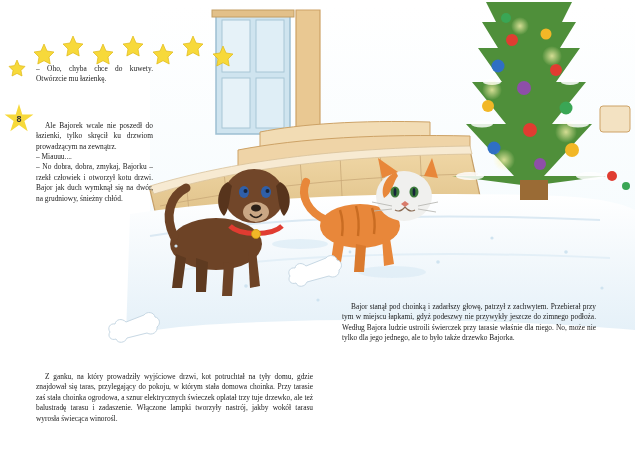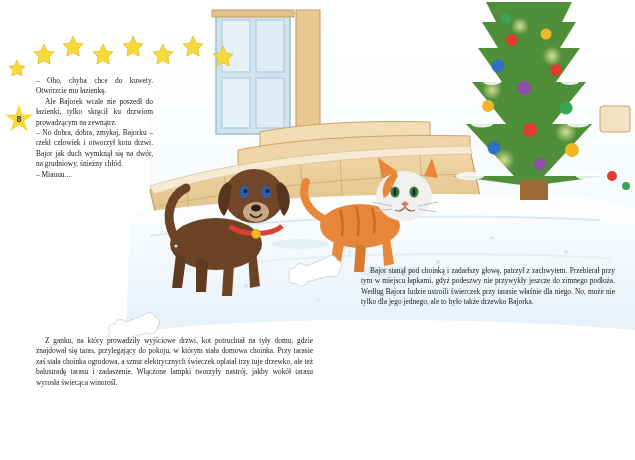--- a/index.html
+++ b/index.html
@@ -59,35 +59,35 @@
     font-family: "Liberation Serif", serif;
     font-size: 7.4px;
     line-height: 10.4px;
     color: #1a1a1a;
     text-align: justify;
     z-index: 4;
   }
   .col p {
     margin: 0;
   }
-  .col p.indent { text-indent: 9px; }
+  .col p.indent { text-indent: 9px; margin-top: 36px; }
   .col p.dash { text-indent: 0; }
 
   #col-left {
     left: 36px;
-    top: 76px;
+    top: 64px;
     width: 117px;
   }
   #col-left-lower {
     left: 36px;
     top: 336px;
     width: 277px;
   }
   #col-right {
-    left: 361px;
+    left: 342px;
     top: 266px;
     width: 254px;
   }
 </style>
 </head>
 <body>
 
 <div id="page">
 
   <svg class="illo" viewBox="0 0 635 460" xmlns="http://www.w3.org/2000/svg">
@@ -275,22 +275,22 @@
   </svg>
 
   <div class="page-badge">
     <span class="star-shape"></span>
     <span class="num">8</span>
   </div>
 
   <div class="col" id="col-left">
     <p class="dash">– Oho, chyba chce do kuwety. Otwórzcie mu łazienkę.</p>
     <p class="indent">Ale Bajorek wcale nie poszedł do łazienki, tylko skręcił ku drzwiom prowadzącym na zewnątrz.</p>
+    <p class="dash">– Miauuu....</p>
     <p class="dash">– No dobra, dobra, zmykaj, Bajorku – rzekł człowiek i otworzył kotu drzwi. Bajor jak duch wymknął się na dwór, na grudniowy, śnieżny chłód.</p>
-    <p class="dash">– Miauuu....</p>
   </div>
 
   <div class="col" id="col-left-lower">
     <p class="indent">Z ganku, na który prowadziły wyjściowe drzwi, kot potruchtał na tyły domu, gdzie znajdował się taras, przylegający do pokoju, w którym stała domowa choinka. Przy tarasie zaś stała choinka ogrodowa, a sznur elektrycznych świeczek oplatał trzy tuje drzewko, ale też balustradę tarasu i zadaszenie. Włączone lampki tworzyły nastrój, jakby wokół tarasu wyrosła świecąca winorośl.</p>
   </div>
 
   <div class="col" id="col-right">
     <p class="indent">Bajor stanął pod choinką i zadarłszy głowę, patrzył z zachwytem. Przebierał przy tym w miejscu łapkami, gdyż podeszwy nie przywykły jeszcze do zimnego podłoża. Według Bajora ludzie ustroili świerczek przy tarasie właśnie dla niego. No, może nie tylko dla jego jednego, ale to było także drzewko Bajorka.</p>
   </div>
 

